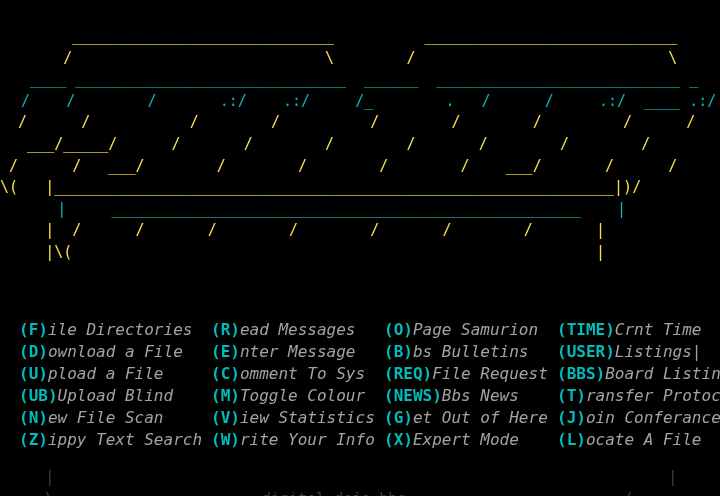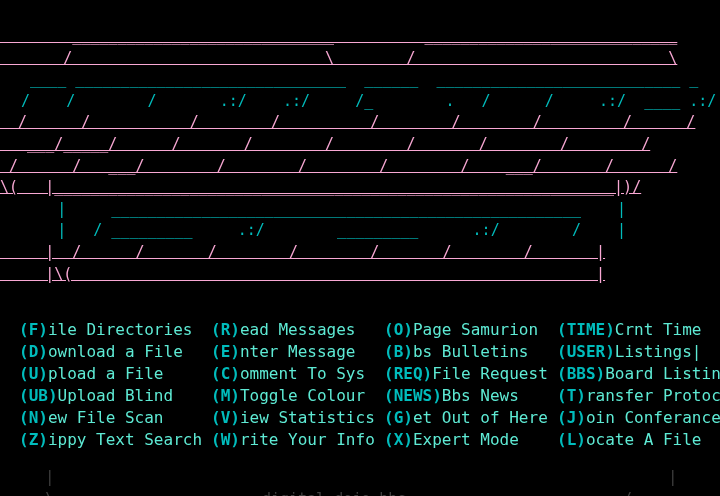--- a/index.html
+++ b/index.html
@@ -21,21 +21,21 @@
     width:720px;
     white-space:pre;
     font-family:"DejaVu Sans Mono","Liberation Mono",monospace;
     font-size:15px;
     line-height:21.6px;
     letter-spacing:0px;
     padding:26px 0 0 0;
     margin:0;
     -webkit-font-smoothing:none;
   }
-  .art .dim{color:#f9a8d4;text-decoration:underline;}
+  .art .dim{color:#fde047;}
   .art .cy{color:#00bcbc;padding-left:12px;}
 
   
   #menu{
     position:absolute;
     left:0; top:319px;
     width:720px;
   }
   .mrow{
     height:22px;
@@ -47,21 +47,21 @@
   .mcell{
     display:inline-block;
     white-space:pre;
     vertical-align:top;
   }
   .c0{width:192px;margin-left:19px;}
   .c1{width:173px;}
   .c2{width:173px;}
   .c3{width:auto;}
   .key{color:#00bcbc;font-weight:bold;}
-  .lbl{color:#5eead4;}
+  .lbl{color:#a3a3a3;font-style:italic;}
 
   
   #footer{
     position:absolute;
     left:0; top:452px;
     width:720px;
     white-space:pre;
     font-family:"DejaVu Sans Mono","Liberation Mono",monospace;
     font-size:15px;
     line-height:21.6px;
@@ -75,21 +75,20 @@
 
   <pre class="art" id="ascii-art"><span class="dim">        _____________________________          ____________________________
 </span><span class="dim">       /                            \        /                            \
 </span><span class="cy">  ____ ______________________________  ______  ___________________________ _
 </span><span class="cy"> /    /        /       .:/    .:/     /_        .   /      /     .:/  ____ .:/
 </span><span class="dim">  /      /           /        /          /        /        /         /      /
 </span><span class="dim">   ___/_____/      /       /        /        /       /        /        /
 </span><span class="dim"> /      /   ___/        /        /        /        /    ___/       /      /
 </span><span class="dim">\(   |______________________________________________________________|)/
 </span><span class="cy">     |     ____________________________________________________    |
-</span><span class="cy">     |   / _________     .:/        _________      .:/        /    |
 </span><span class="dim">     |  /      /       /        /        /       /        /       |
 </span><span class="dim">     |\(                                                          |
 </span></pre>
 
   <div id="menu">
       <div class="mrow"><span class="mcell c0"><span class="key">(F)</span><span class="lbl">ile Directories</span></span><span class="mcell c1"><span class="key">(R)</span><span class="lbl">ead Messages</span></span><span class="mcell c2"><span class="key">(O)</span><span class="lbl">Page Samurion</span></span><span class="mcell c3"><span class="key">(TIME)</span><span class="lbl">Crnt Time</span></span></div>
       <div class="mrow"><span class="mcell c0"><span class="key">(D)</span><span class="lbl">ownload a File</span></span><span class="mcell c1"><span class="key">(E)</span><span class="lbl">nter Message</span></span><span class="mcell c2"><span class="key">(B)</span><span class="lbl">bs Bulletins</span></span><span class="mcell c3"><span class="key">(USER)</span><span class="lbl">Listings|</span></span></div>
       <div class="mrow"><span class="mcell c0"><span class="key">(U)</span><span class="lbl">pload a File</span></span><span class="mcell c1"><span class="key">(C)</span><span class="lbl">omment To Sys</span></span><span class="mcell c2"><span class="key">(REQ)</span><span class="lbl">File Request</span></span><span class="mcell c3"><span class="key">(BBS)</span><span class="lbl">Board Listings</span></span></div>
       <div class="mrow"><span class="mcell c0"><span class="key">(UB)</span><span class="lbl">Upload Blind</span></span><span class="mcell c1"><span class="key">(M)</span><span class="lbl">Toggle Colour</span></span><span class="mcell c2"><span class="key">(NEWS)</span><span class="lbl">Bbs News</span></span><span class="mcell c3"><span class="key">(T)</span><span class="lbl">ransfer Protocol</span></span></div>
       <div class="mrow"><span class="mcell c0"><span class="key">(N)</span><span class="lbl">ew File Scan</span></span><span class="mcell c1"><span class="key">(V)</span><span class="lbl">iew Statistics</span></span><span class="mcell c2"><span class="key">(G)</span><span class="lbl">et Out of Here</span></span><span class="mcell c3"><span class="key">(J)</span><span class="lbl">oin Conferance</span></span></div>

